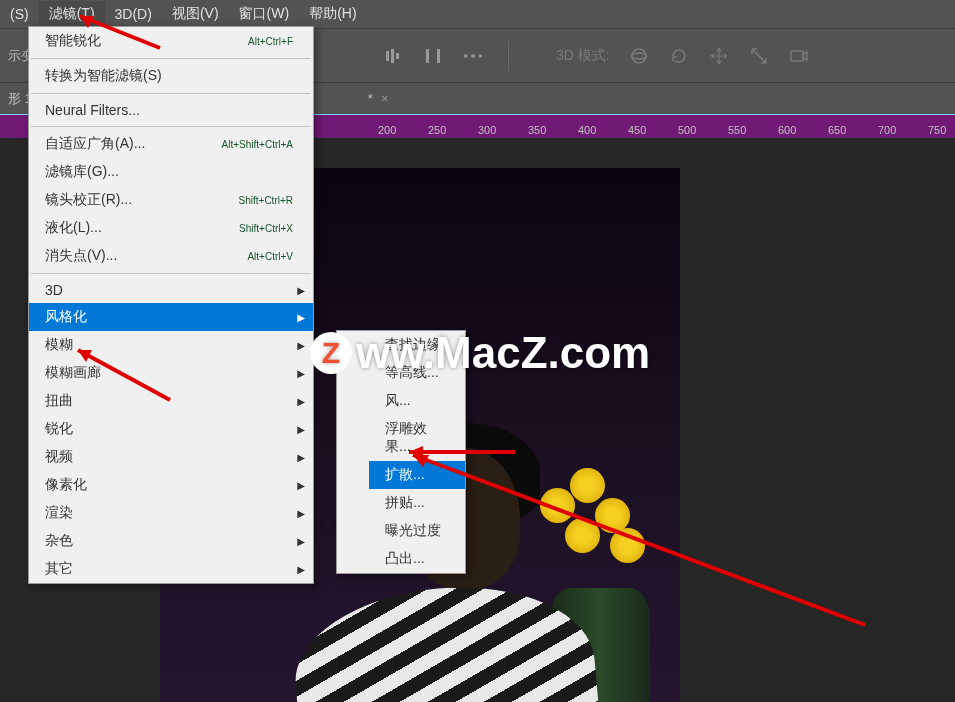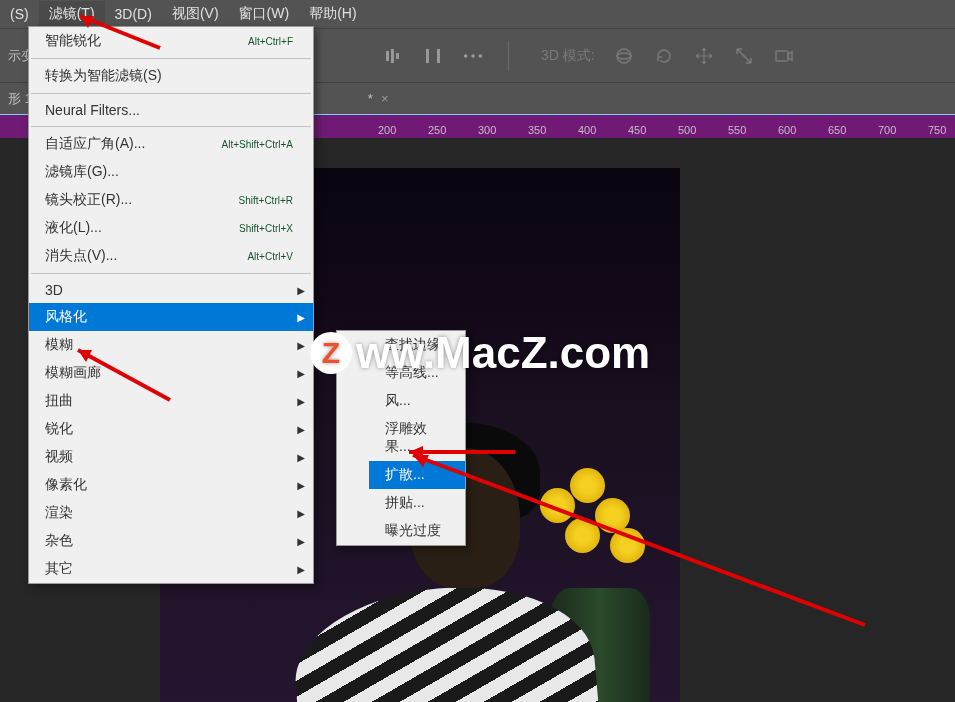--- a/index.html
+++ b/index.html
@@ -7,21 +7,21 @@
 
 .menubar { background: #535353; height: 28px; display: flex; align-items: center; padding-left: 0; font-size: 14px; color: #e0e0e0; }
 .menubar-item { padding: 4px 10px; cursor: pointer; }
 .menubar-item.active { background: #4a4a4a; }
 
 .toolbar { background: #535353; height: 54px; border-top: 1px solid #404040; display: flex; align-items: center; padding-left: 0; }
 .toolbar-left { color: #c0c0c0; font-size: 13px; padding: 0 8px; }
 .toolbar-icons { display: flex; gap: 18px; margin-left: 340px; align-items: center; }
 .tool-icon { width: 22px; height: 22px; display: flex; align-items: center; justify-content: center; color: #a0a0a0; }
 .divider { width: 1px; height: 30px; background: #6a6a6a; margin: 0 6px; }
-.mode-label { color: #7a7a7a; font-size: 14px; margin-left: 8px; }
+.mode-label { color: #7a7a7a; font-size: 14px; margin-left: 23px; }
 
 .tabs-bar { background: #535353; height: 32px; border-top: 1px solid #404040; display: flex; align-items: center; padding-left: 0; color: #c0c0c0; font-size: 13px; }
 .tab-left { padding: 0 8px; }
 .tab-asterisk { margin-left: 328px; }
 .tab-close { margin-left: 8px; color: #999; cursor: pointer; }
 
 .ruler { background: #701a75; height: 24px; display: flex; align-items: flex-end; position: relative; border-top: 1px solid #7dd3fc; }
 .ruler-mark { position: absolute; color: #c0c0c0; font-size: 11px; bottom: 2px; }
 
 .canvas-area { background: #262626; position: absolute; top: 138px; left: 0; right: 0; bottom: 0; }
@@ -252,20 +252,23 @@
     </div>
   <div class="menu-item highlighted">
       <span>扩散...</span>
     </div>
   <div class="menu-item">
       <span>拼贴...</span>
     </div>
   <div class="menu-item">
       <span>曝光过度</span>
     </div>
+  <div class="menu-item">
+      <span>凸出...</span>
+    </div>
 </div>
 
 <svg class="red-arrow" style="top:8px;left:60px" width="110" height="50">
   <line x1="100" y1="40" x2="20" y2="8" class="red-line"></line>
   <polygon points="20,8 34,8 28,20" class="red-head"></polygon>
 </svg>
 <svg class="red-arrow" style="top:340px;left:60px" width="120" height="70">
   <line x1="110" y1="60" x2="18" y2="10" class="red-line"></line>
   <polygon points="18,10 32,10 26,22" class="red-head"></polygon>
 </svg>

